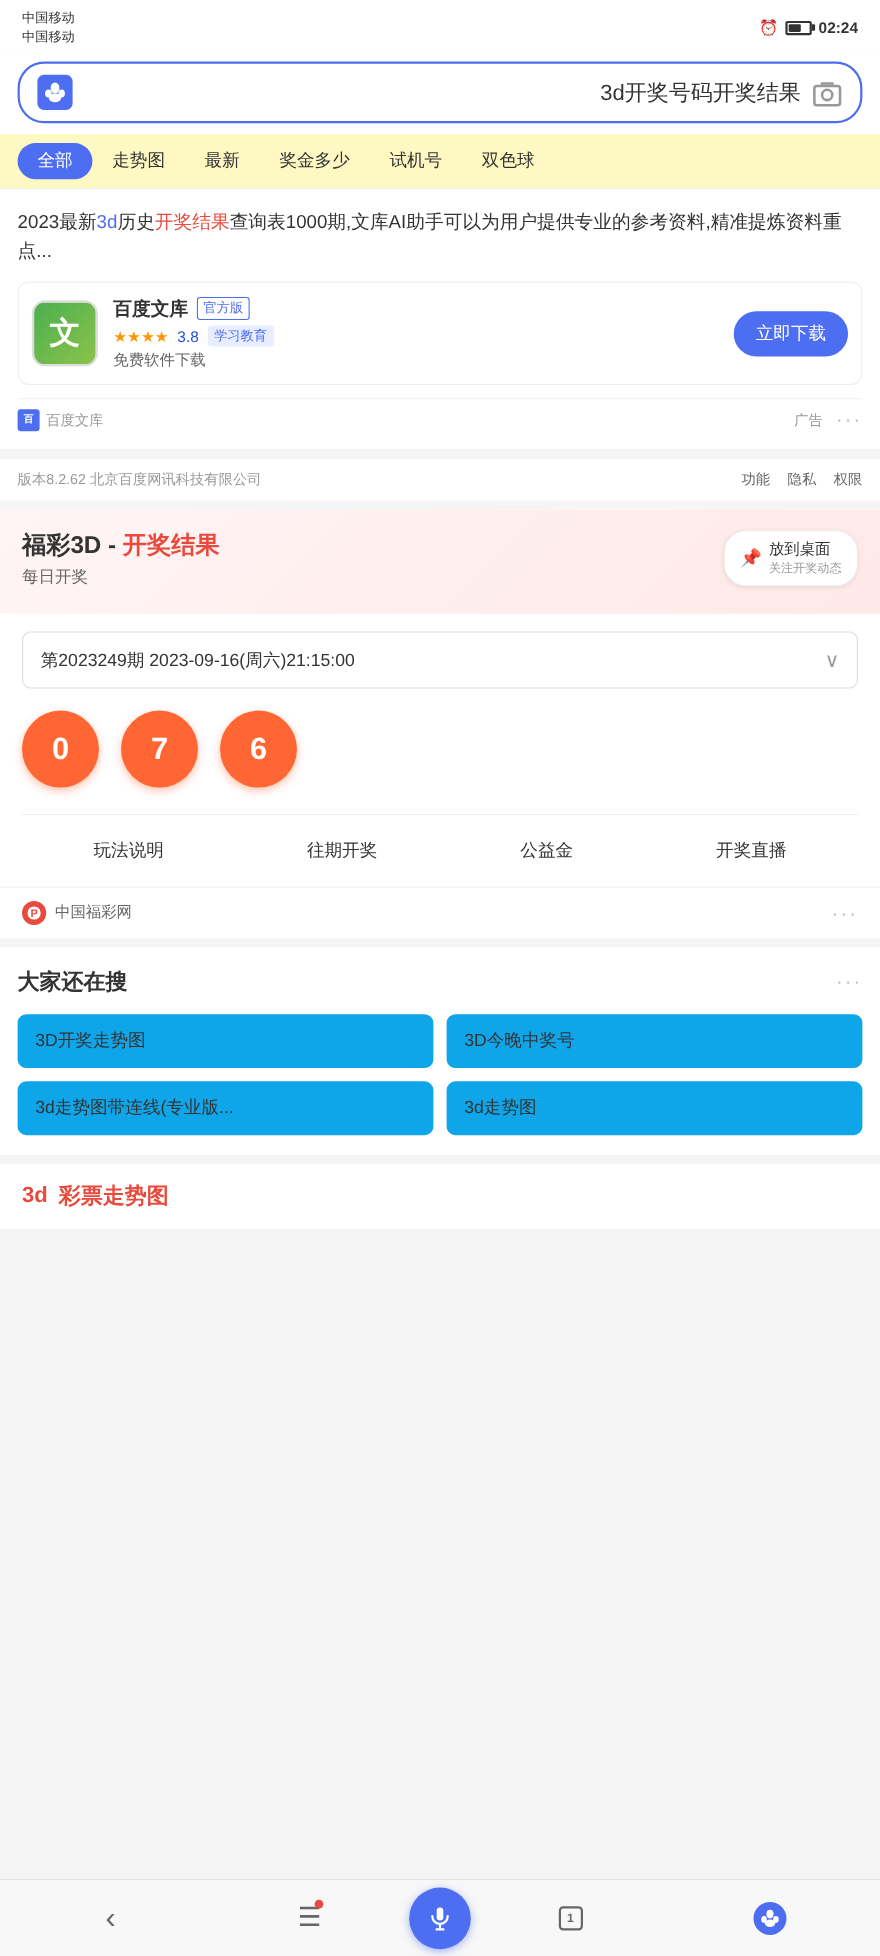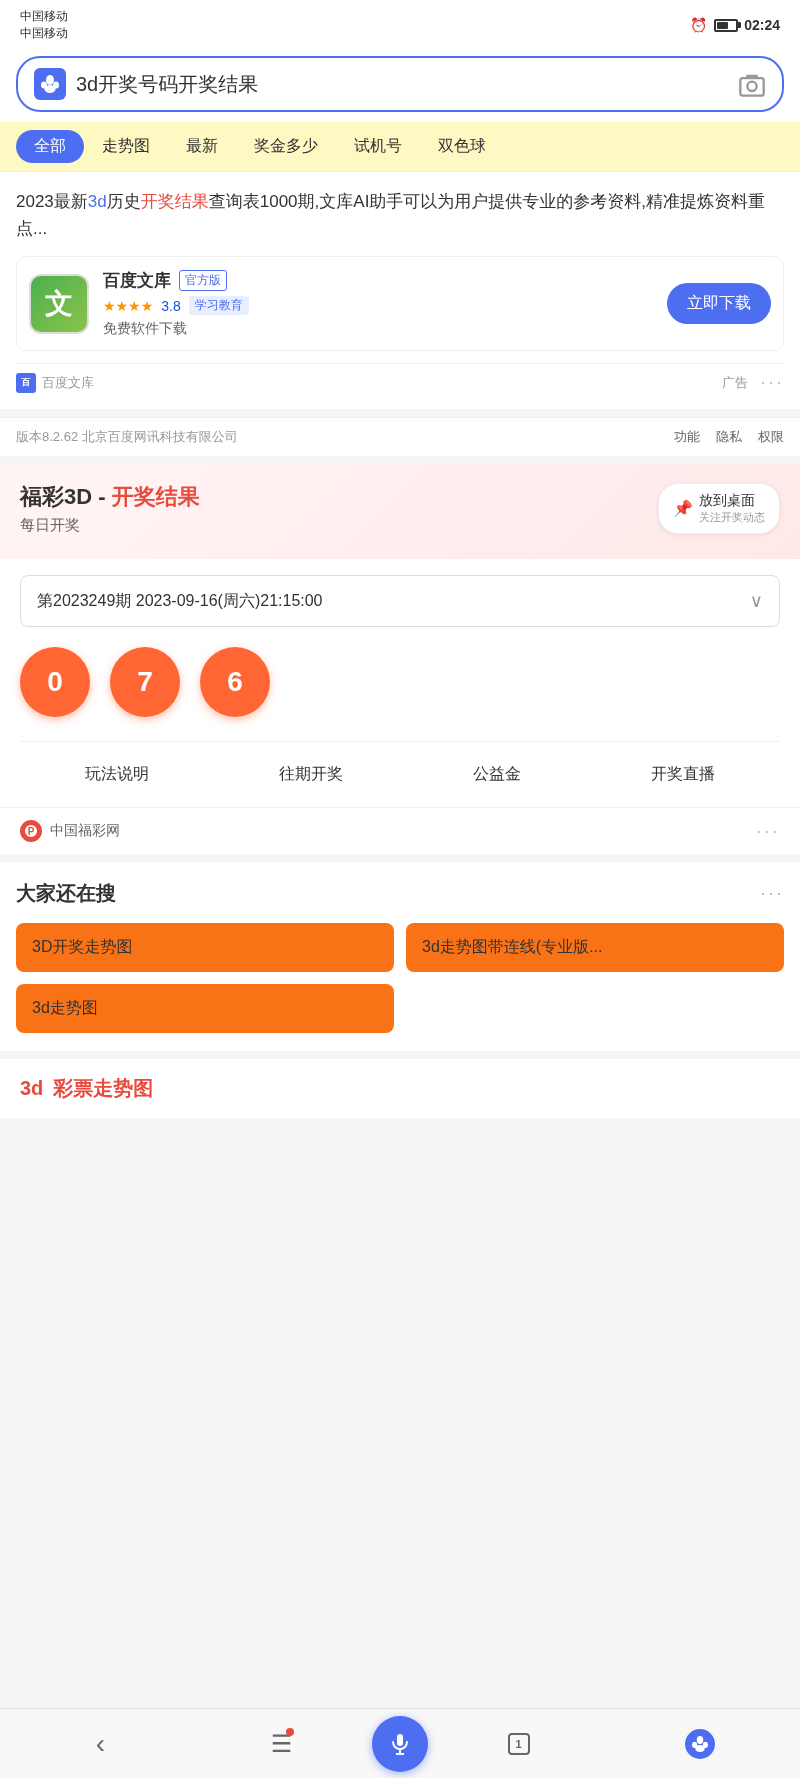--- a/index.html
+++ b/index.html
@@ -55,20 +55,21 @@
       padding: 10px 16px 10px;
     }
     .search-bar {
       display: flex;
       align-items: center;
       border: 2px solid #4e6ef2;
       border-radius: 24px;
       padding: 10px 16px;
       background: #fff;
       gap: 10px;
+      text-align: right;
     }
     .baidu-logo {
       width: 32px; height: 32px;
       background: #4e6ef2;
       border-radius: 6px;
       display: flex; align-items: center; justify-content: center;
       color: #fff;
       font-size: 16px;
       font-weight: bold;
       flex-shrink: 0;
@@ -332,21 +333,21 @@
       align-items: center;
       margin-bottom: 16px;
     }
     .section-title { font-size: 20px; font-weight: bold; color: #333; }
     .search-grid {
       display: grid;
       grid-template-columns: 1fr 1fr;
       gap: 12px;
     }
     .search-item {
-      background: #f97316;
+      background: #0ea5e9;
       border-radius: 8px;
       padding: 14px 16px;
       font-size: 16px;
       color: #333;
       cursor: pointer;
     }
 
     
     .more-teaser {
       background: #fff;
@@ -541,20 +542,21 @@
   </div>
 </div>
 
 <div class="also-searching">
   <div class="section-header">
     <span class="section-title">大家还在搜</span>
     <span class="more-dots">···</span>
   </div>
   <div class="search-grid">
     <div class="search-item">3D开奖走势图</div>
+    <div class="search-item">3D今晚中奖号</div>
     <div class="search-item">3d走势图带连线(专业版...</div>
     <div class="search-item">3d走势图</div>
   </div>
 </div>
 
 <div class="more-teaser">
   <span class="more-teaser-title" style="font-size:20px;color:#e84b3e;">3d</span>
   <span style="font-size:20px;color:#e84b3e;font-weight:bold;">彩票走势图</span>
 </div>
 

